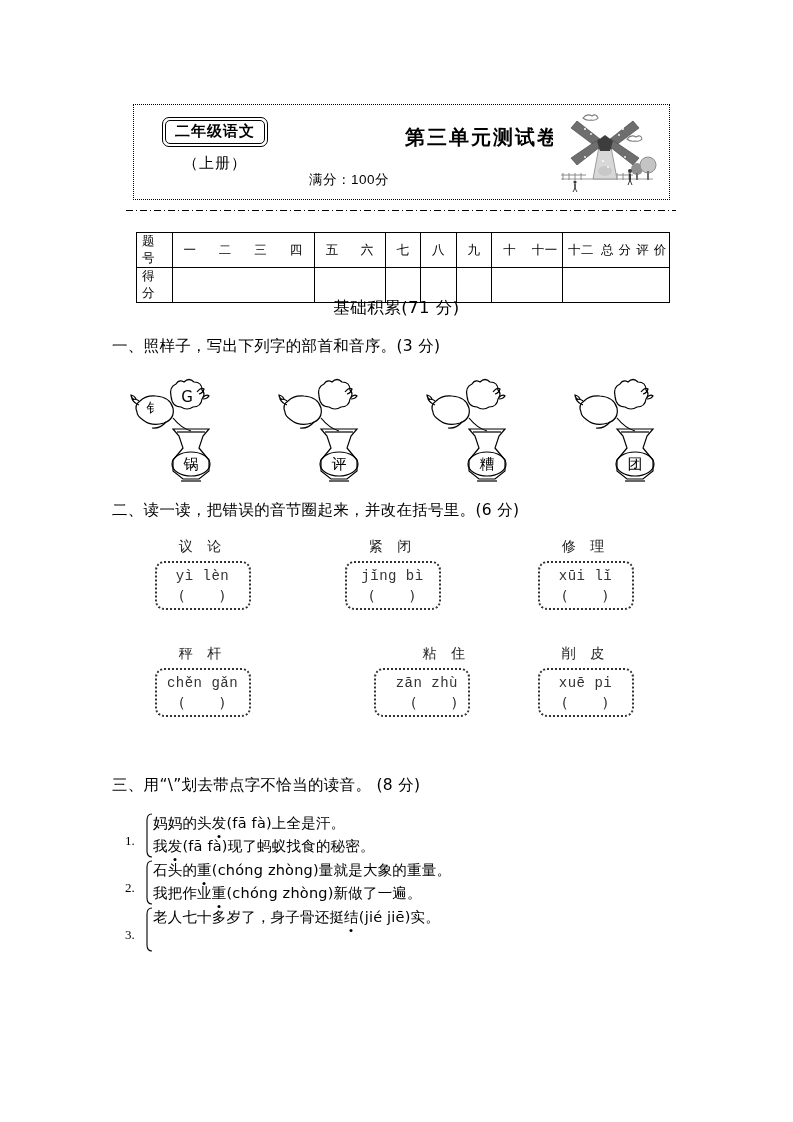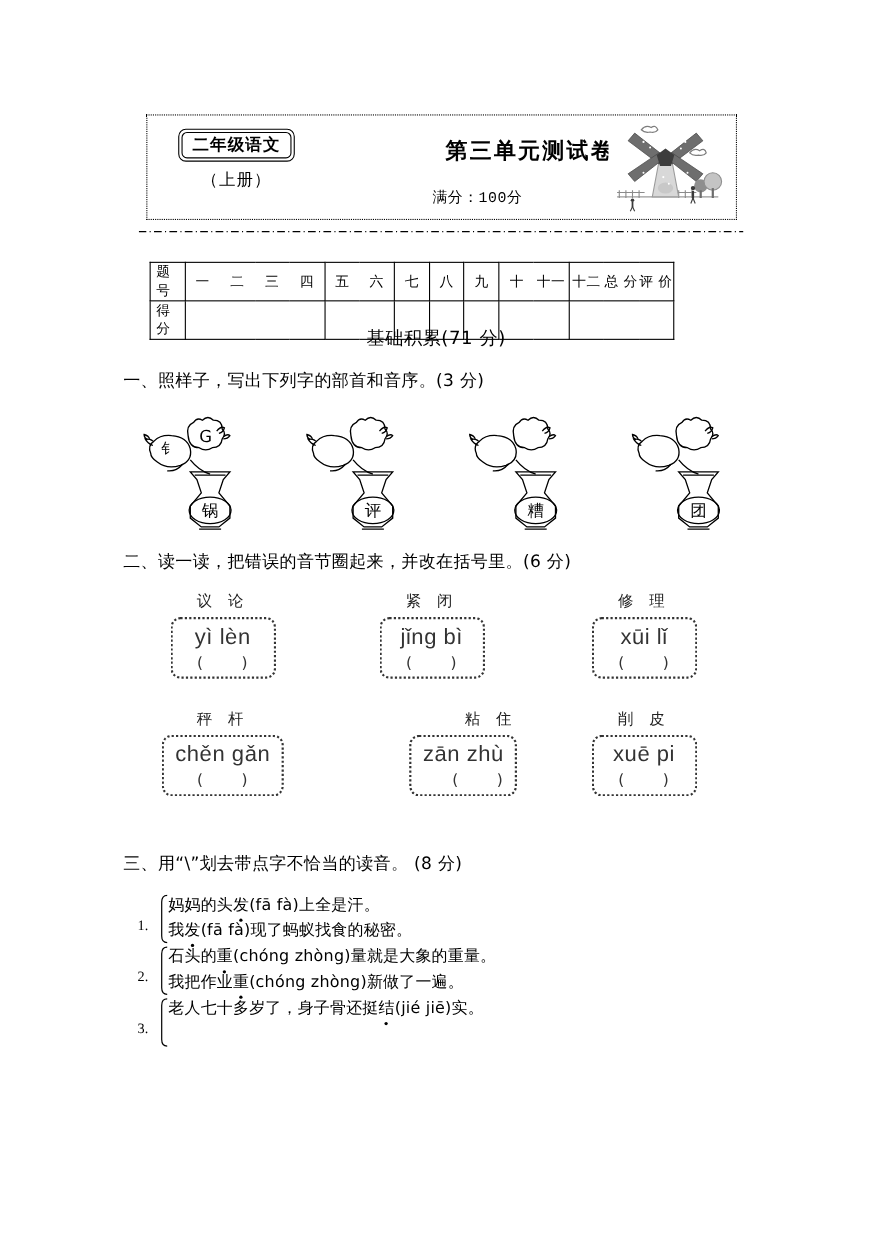--- a/index.html
+++ b/index.html
@@ -71,22 +71,21 @@
     font-family: "DejaVu Sans", "Liberation Sans", sans-serif;
     font-weight: bold;
     font-size: 20px;
     letter-spacing: 2px;
   }
   .full-score {
     position: absolute;
     left: 175px;
     top: 66px;
     width: 250px;
-    text-align: center;
-    font-family: Liberation Mono, monospace;
+    font-family: Liberation Sans, sans-serif;
     font-size: 13.5px;
     letter-spacing: 0.5px;
   }
   .windmill-art {
     position: absolute;
     right: 8px;
     top: 4px;
     width: 108px;
     height: 88px;
   }
@@ -99,22 +98,22 @@
     width: 550px;
     height: 3px;
     overflow: hidden;
   }
   .decor-rule svg { display: block; }
 
   
   .score-table {
     position: absolute;
     left: 136px;
-    top: 238px;
-    width: 477px;
+    top: 232px;
+    width: 534px;
     border-collapse: collapse;
     table-layout: fixed;
   }
   .score-table td {
     border: 1.2px solid #000;
     height: 21px;
     padding: 0;
     font-family: "DejaVu Sans", "Liberation Sans", sans-serif;
     font-size: 12.5px;
     text-align: center;
@@ -193,22 +192,22 @@
     color: #222;
   }
   .pinyin-box {
     display: inline-block;
     border: 2px dotted #333;
     border-radius: 9px;
     padding: 5px 10px 4px 10px;
     min-width: 72px;
   }
   .pinyin-syls {
-    font-family: Liberation Sans, sans-serif;
-    font-size: 20px;
+    font-family: Liberation Mono, monospace;
+    font-size: 14px;
     letter-spacing: 0.5px;
     color: #333;
     white-space: nowrap;
     margin-bottom: 4px;
   }
   .pinyin-paren {
     font-family: "DejaVu Sans", "Liberation Sans", sans-serif;
     font-size: 14px;
     color: #333;
     letter-spacing: 1px;

